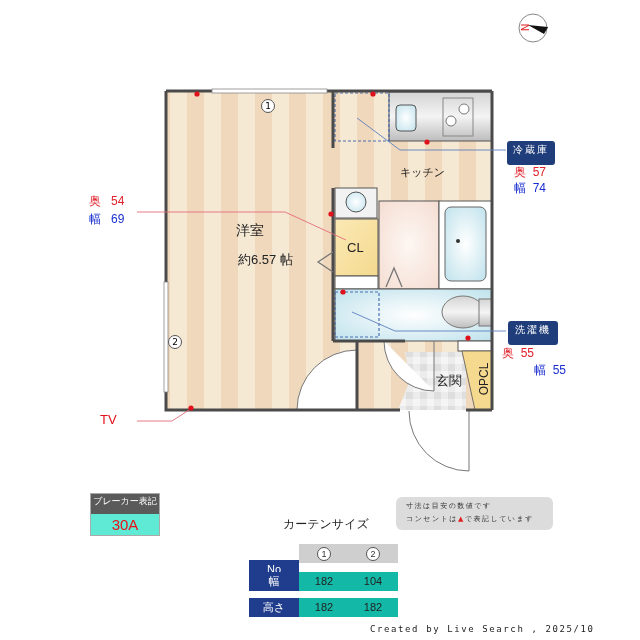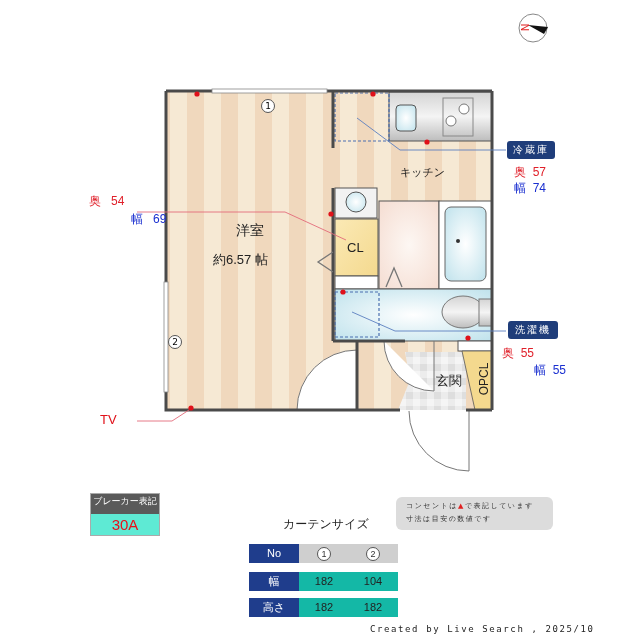--- a/index.html
+++ b/index.html
@@ -1,21 +1,21 @@
 <!DOCTYPE html>
 <html><head>
 <meta charset="utf-8">
 <style>
   html, body { margin:0; padding:0; background:#ffffff; }
   body { width:640px; height:640px; position:relative; overflow:hidden;
          font-family:"DejaVu Sans", "Liberation Sans", sans-serif; }
   .abs { position:absolute; }
   svg.plan { position:absolute; left:0; top:0; }
   .callout-tag { position:absolute; background:#1f3d7a; color:#fff; font-size:10px;
-                 letter-spacing:2px; border-radius:3px; text-align:center; line-height:18px; height:18px; }
+                 letter-spacing:2px; border-radius:3px; text-align:center; line-height:18px; height:24px; }
   .dim-row { position:absolute; font-size:12px; font-family:"Liberation Sans", sans-serif; }
   .dim-row .k-red { color:#e0202a; }
   .dim-row .k-blue { color:#1a2fd0; }
   .lbl { position:absolute; color:#222; font-family:"Liberation Sans", sans-serif; }
   .breaker { position:absolute; left:90px; top:493px; width:68px; border:1px solid #aaa; }
   .breaker .hd { background:#5a5a5a; color:#fff; font-size:9px; text-align:center; height:20px; line-height:14px; }
   .breaker .val { color:#e8111a; font-size:15px; text-align:center; height:21px; line-height:21px; background:#5eead4; font-family:"Liberation Sans", sans-serif; }
   .note { position:absolute; left:396px; top:497px; width:157px; height:33px; background:#dcdcdc;
           border-radius:6px; font-size:7px; color:#333; letter-spacing:1.5px; padding:3px 0 0 10px; box-sizing:border-box; line-height:13px; }
   .note .tri { color:#e02020; }
@@ -138,21 +138,21 @@
     <circle cx="533" cy="28" r="14" fill="#fff" stroke="#888"></circle>
     <polygon points="528,25 548,27 544,34" fill="#111"></polygon>
     <text x="521" y="33" font-size="10" fill="#e02020" transform="rotate(-90 524 28)" font-family="Liberation Sans, sans-serif">N</text>
   </g>
 </svg>
 
 <div class="abs" style="left:261px;top:94px;"><span class="circ">1</span></div>
 <div class="abs" style="left:168px;top:330px;"><span class="circ">2</span></div>
 
 <div class="lbl" style="left:236px;top:222px;font-size:14px;">洋室</div>
-<div class="lbl" style="left:213px;top:251px;font-size:13px;">約6.57 帖</div>
+<div class="lbl" style="left:238px;top:251px;font-size:13px;">約6.57 帖</div>
 <div class="lbl" style="left:400px;top:165px;font-size:11px;">キッチン</div>
 <div class="lbl" style="left:347px;top:240px;font-size:13px;">CL</div>
 <div class="lbl" style="left:436px;top:372px;font-size:13px;">玄関</div>
 <div class="lbl" style="left:468px;top:372px;font-size:12px;transform:rotate(-90deg);transform-origin:center;">OPCL</div>
 
 <div class="callout-tag" style="left:507px;top:141px;width:48px;">冷蔵庫</div>
 <div class="dim-row" style="left:514px;top:164px;text-align:right;">
   <span class="k-red">奥</span>&nbsp;&nbsp;<span class="k-red">57</span>
 </div>
 <div class="dim-row" style="left:514px;top:180px;">
@@ -163,39 +163,39 @@
 <div class="dim-row" style="left:502px;top:345px;">
   <span class="k-red">奥</span>&nbsp;&nbsp;<span class="k-red">55</span>
 </div>
 <div class="dim-row" style="left:534px;top:362px;">
   <span class="k-blue">幅</span>&nbsp;&nbsp;<span class="k-blue">55</span>
 </div>
 
 <div class="dim-row" style="left:89px;top:193px;">
   <span class="k-red">奥</span>&nbsp;&nbsp;&nbsp;<span class="k-red">54</span>
 </div>
-<div class="dim-row" style="left:89px;top:211px;margin-left:42px;">
+<div class="dim-row" style="left:89px;top:211px;">
   <span class="k-blue">幅</span>&nbsp;&nbsp;&nbsp;<span class="k-blue">69</span>
 </div>
 
 <div class="lbl" style="left:100px;top:412px;font-size:13px;color:#e0111a;">TV</div>
 
 <div class="breaker">
   <div class="hd">ブレーカー表記</div>
   <div class="val">30A</div>
 </div>
 
 <div class="note">
+  <div>寸法は目安の数値です</div>
   <div><span>コンセントは</span><span class="tri">▲</span><span>で表記しています</span></div>
-  <div>寸法は目安の数値です</div>
 </div>
 
 <div class="curtain-title">カーテンサイズ</div>
 <div class="ct">
-  <div class="cell hdr" style="left:0;top:0;">No</div>
+  <div class="cell hdr" style="left:0;top:16px;">No</div>
   <div class="cell hdr" style="left:0;top:28px;">幅</div>
   <div class="cell hdr" style="left:0;top:54px;">高さ</div>
 
   <div class="cell no" style="left:50px;top:0;"><span class="circ">1</span></div>
   <div class="cell v" style="left:50px;top:28px;">182</div>
   <div class="cell v" style="left:50px;top:54px;">182</div>
 
   <div class="cell no" style="left:99px;top:0;"><span class="circ">2</span></div>
   <div class="cell v" style="left:99px;top:28px;">104</div>
   <div class="cell v" style="left:99px;top:54px;">182</div>

